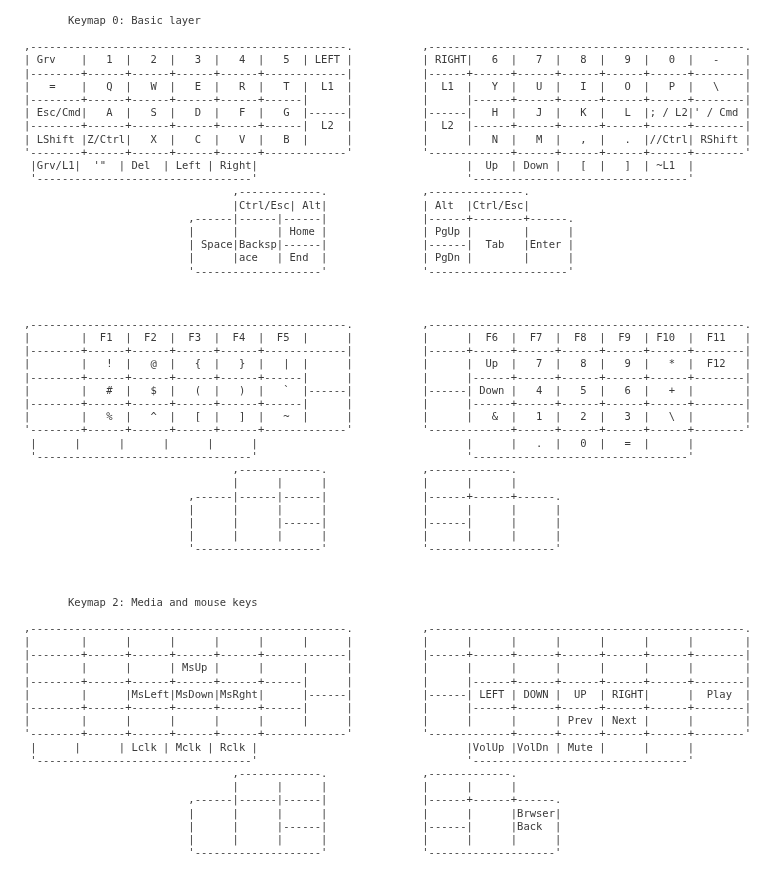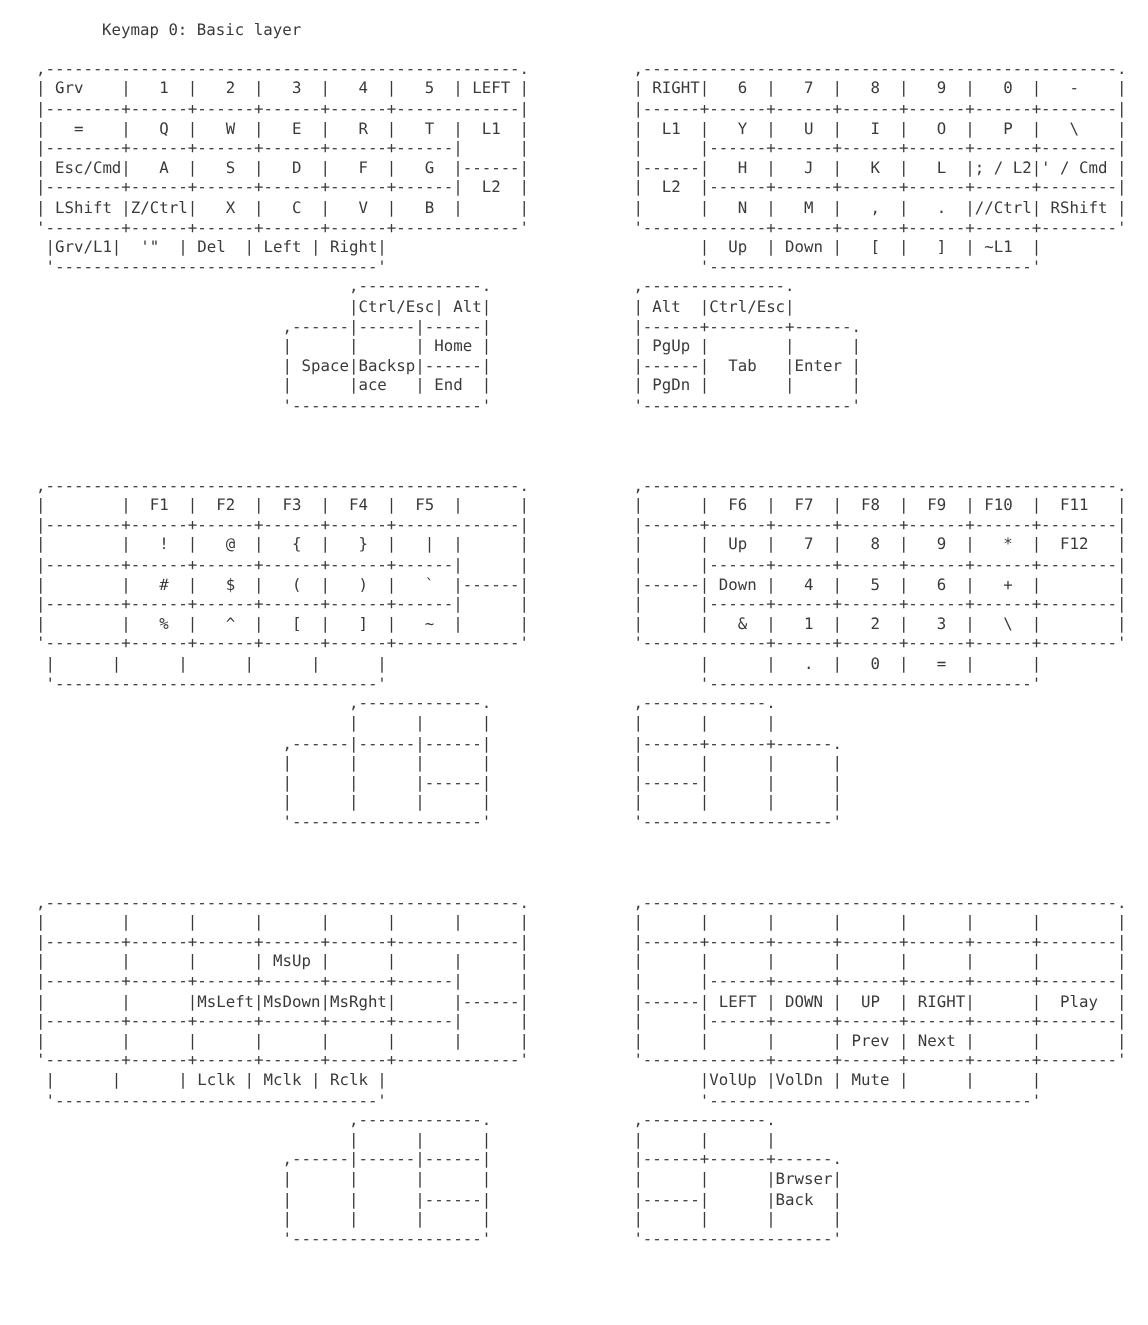--- a/index.html
+++ b/index.html
@@ -73,20 +73,21 @@
                                  ,-------------.               ,-------------.
                                  |      |      |               |      |      |
                           ,------|------|------|               |------+------+------.
                           |      |      |      |               |      |      |      |
                           |      |      |------|               |------|      |      |
                           |      |      |      |               |      |      |      |
                           '--------------------'               '--------------------'</pre>
   </section>
 
   <section class="keymap-section">
+    <div class="keymap-title">Keymap 2: Media and mouse keys</div>
     <pre class="keymap-art">,--------------------------------------------------.           ,--------------------------------------------------.
 |        |      |      |      |      |      |      |           |      |      |      |      |      |      |        |
 |--------+------+------+------+------+-------------|           |------+------+------+------+------+------+--------|
 |        |      |      | MsUp |      |      |      |           |      |      |      |      |      |      |        |
 |--------+------+------+------+------+------|      |           |      |------+------+------+------+------+--------|
 |        |      |MsLeft|MsDown|MsRght|      |------|           |------| LEFT | DOWN |  UP  | RIGHT|      |  Play  |
 |--------+------+------+------+------+------|      |           |      |------+------+------+------+------+--------|
 |        |      |      |      |      |      |      |           |      |      |      | Prev | Next |      |        |
 '--------+------+------+------+------+-------------'           '-------------+------+------+------+------+--------'
  |      |      | Lclk | Mclk | Rclk |                                 |VolUp |VolDn | Mute |      |      |

